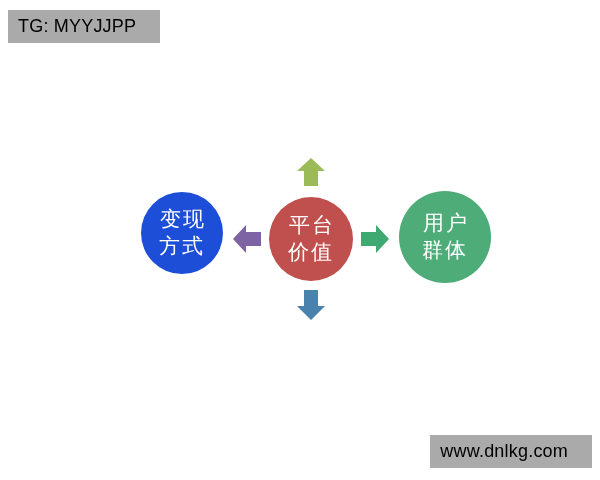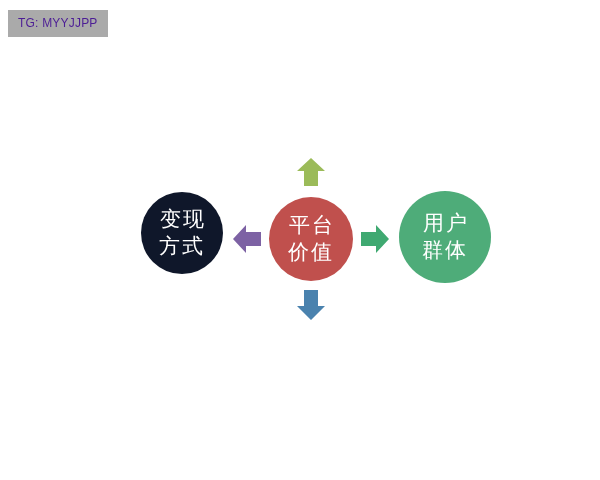--- a/index.html
+++ b/index.html
@@ -20,25 +20,25 @@
     position: relative;
     width: 600px;
     height: 480px;
     background: #ffffff;
   }
 
   
   .watermark {
     position: absolute;
     background: #aaaaaa;
-    color: #4c1d95;
-    font-size: 12px;
+    color: #000000;
+    font-size: 18px;
     line-height: 1;
     letter-spacing: 0.2px;
-    padding: 7px 10px 8px 10px;
+    padding: 7px 24px 8px 10px;
     white-space: nowrap;
     font-family: "Liberation Sans", "DejaVu Sans", sans-serif;
   }
   #watermark-top-left {
     left: 8px;
     top: 10px;
   }
   #watermark-bottom-right {
     right: 8px;
     bottom: 12px;
@@ -150,24 +150,25 @@
     <polygon points="1,15 14,1 14,8 29,8 29,22 14,22 14,29" fill="#7d62a4"></polygon>
   </svg>
 
 
   <div id="node-right" class="node" style="background:#4eac79;">
     <span class="node-text">用户
 群体</span>
   </div>
 
 
-  <div id="node-left" class="node" style="background:#0f172a;">
+  <div id="node-left" class="node" style="background:#1d4ed8;">
     <span class="node-text">变现
 方式</span>
   </div>
 
   <div id="node-center" class="node" style="background:#c0504d;">
     <span class="node-text">平台
 价值</span>
   </div>
 
+  <div id="watermark-bottom-right" class="watermark">www.dnlkg.com</div>
 
 </div>
 
 </body></html>

